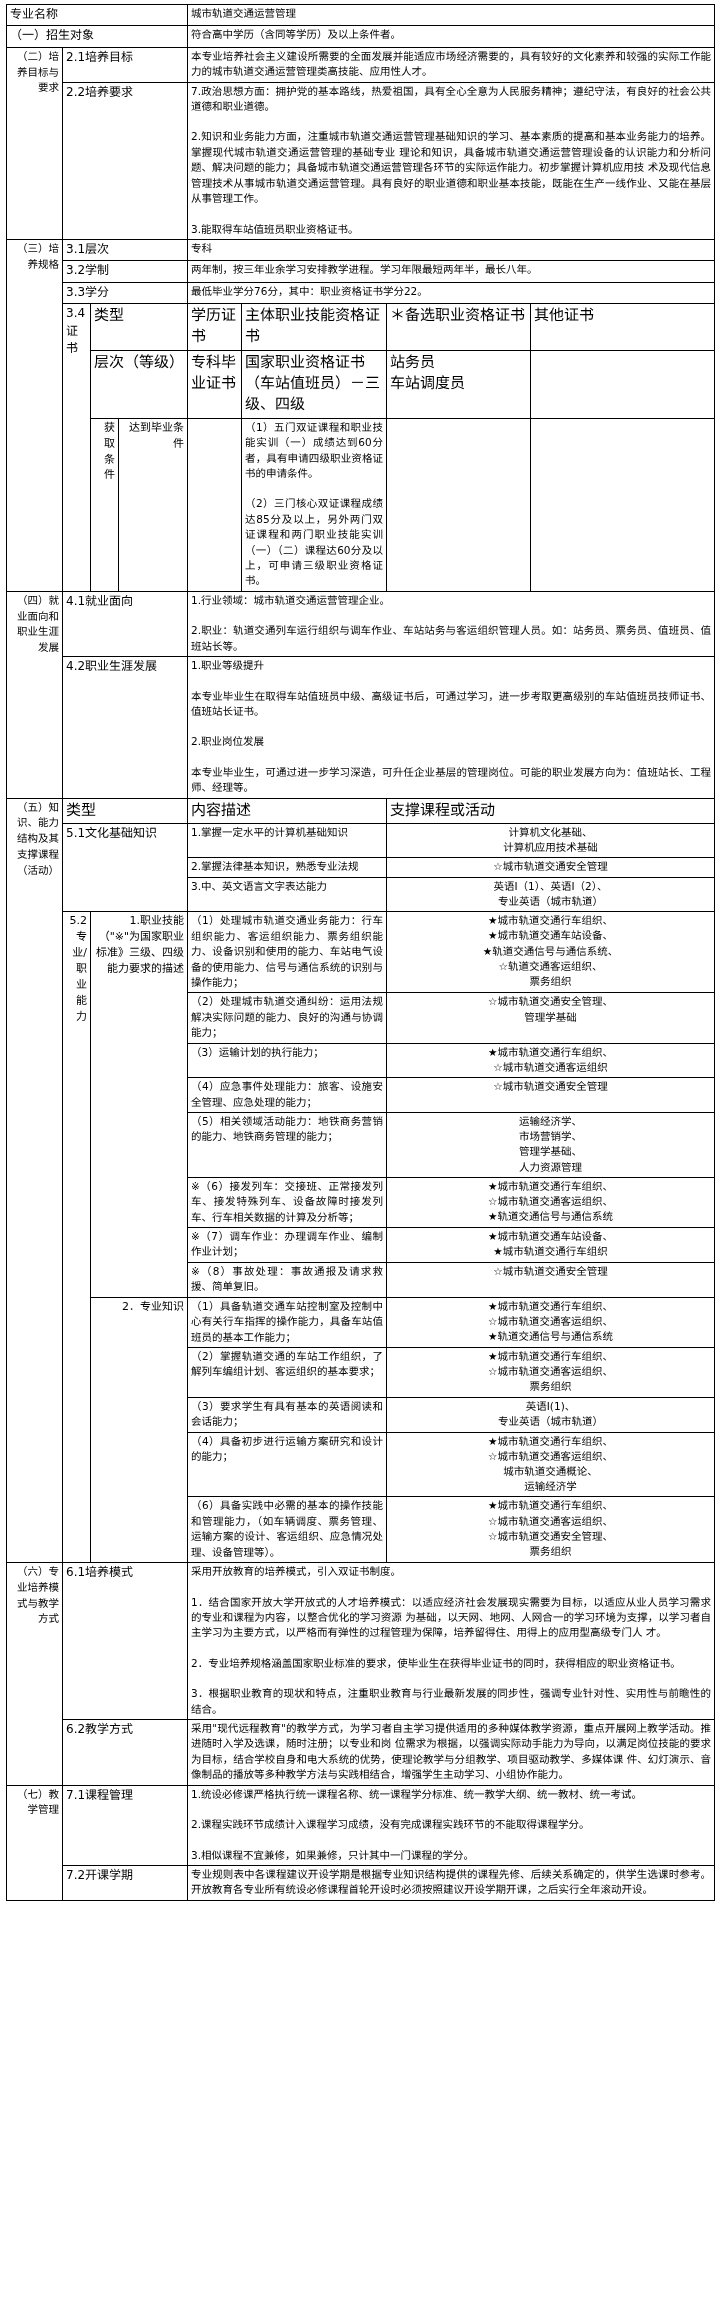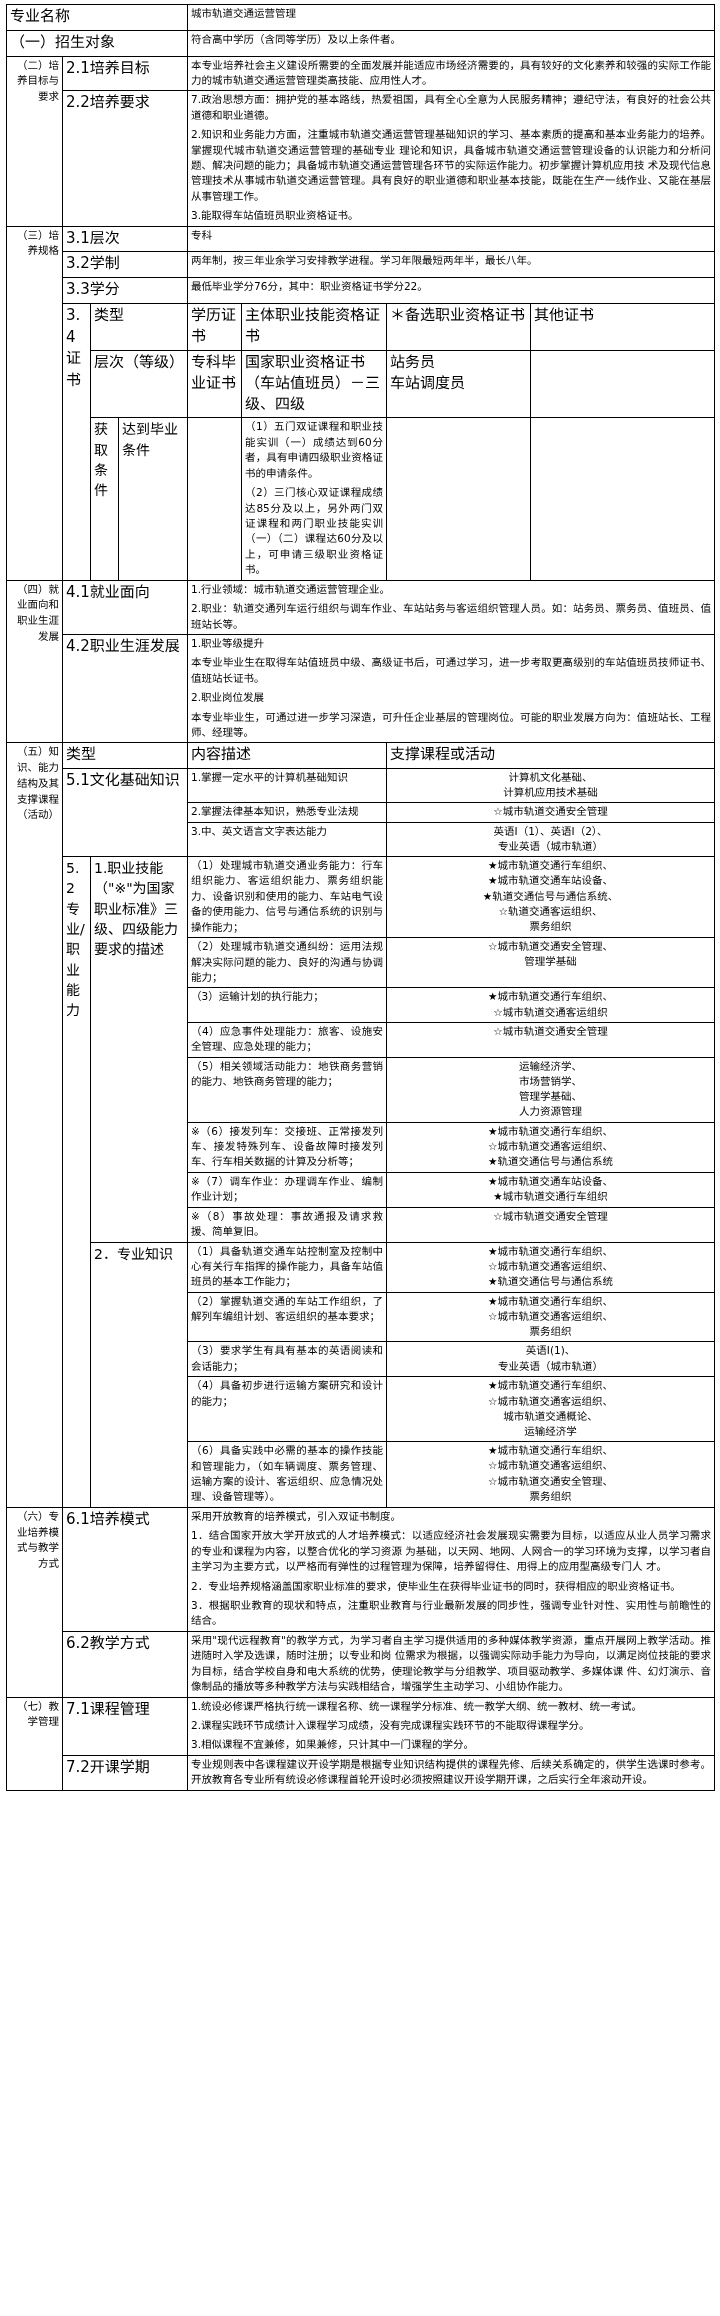--- a/index.html
+++ b/index.html
@@ -32,40 +32,41 @@
   }
   td.vmid{vertical-align:middle;}
   td.sec{
     vertical-align:middle;
     text-align:right;
     font-size:10.5px;
     line-height:1.5;
   }
   td.key{
     vertical-align:middle;
-    font-size:15px;
+    font-size:12px;
     line-height:1.45;
   }
   td.body{
     font-size:10.5px;
     line-height:1.47;
     text-align:justify;
   }
   td.hdr{
     vertical-align:middle;
     font-size:15px;
   }
   td.narrow{
     vertical-align:middle;
-    font-size:14px;
+    font-size:11px;
     line-height:1.45;
     word-break:break-all;
+    text-align:right;
   }
   .p{margin:0;padding:0;}
-  .p + .p{margin-top:4px;}
+  .p + .p{margin-top:15px;}
   .crs{line-height:1.45;text-align:center;}
   .crs div{white-space:nowrap;overflow:hidden;text-overflow:clip;}
 </style>
 </head>
 <body>
 
 <div class="page">
 <table class="spec">
   <colgroup>
     <col style="width:56px">

